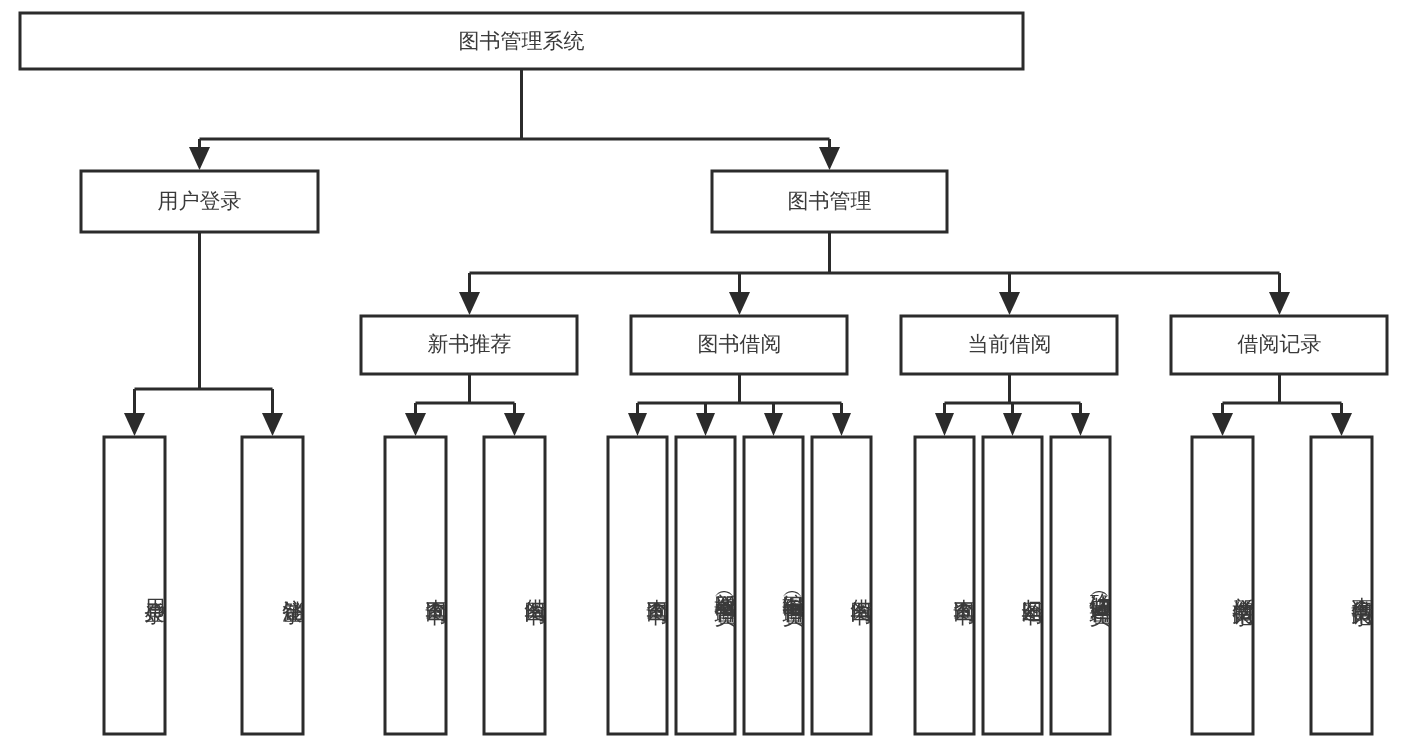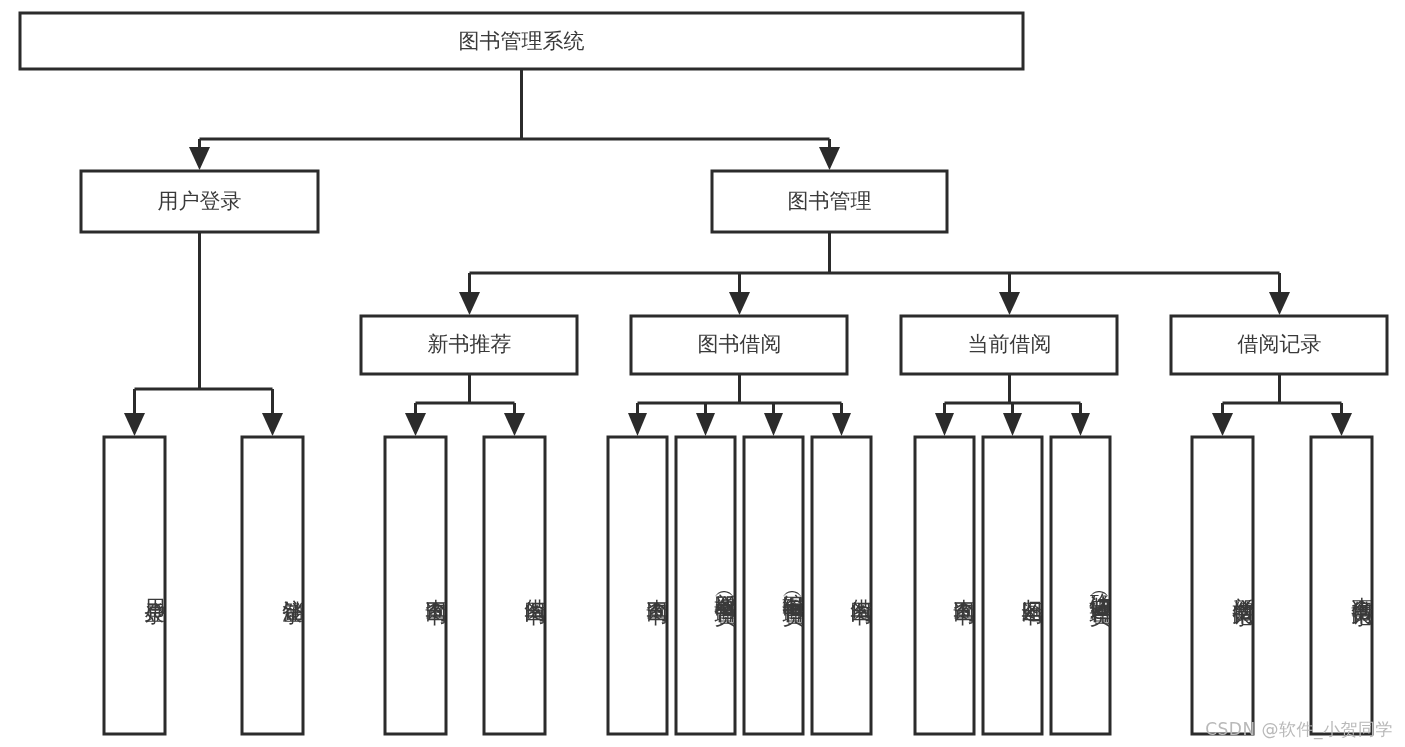--- a/index.html
+++ b/index.html
@@ -228,14 +228,13 @@
   <div class="node-label-v" style="left:915px; top:447px; width:59px; height:277px;">查询图书</div>
 
   <div class="node-label-v" style="left:983px; top:447px; width:59px; height:277px;">归还图书</div>
 
   <div class="node-label-v" style="left:1051px; top:440px; width:59px; height:290px; align-items:flex-start;">确认归还（管理员）</div>
 
   <div class="node-label-v" style="left:1192px; top:447px; width:61px; height:277px;">新增借阅记录</div>
 
   <div class="node-label-v" style="left:1311px; top:447px; width:61px; height:277px;">查询借阅记录</div>
 
-  <div class="watermark">CSDN @软件_小贺同学</div>
 </div>
 
 </body></html>

